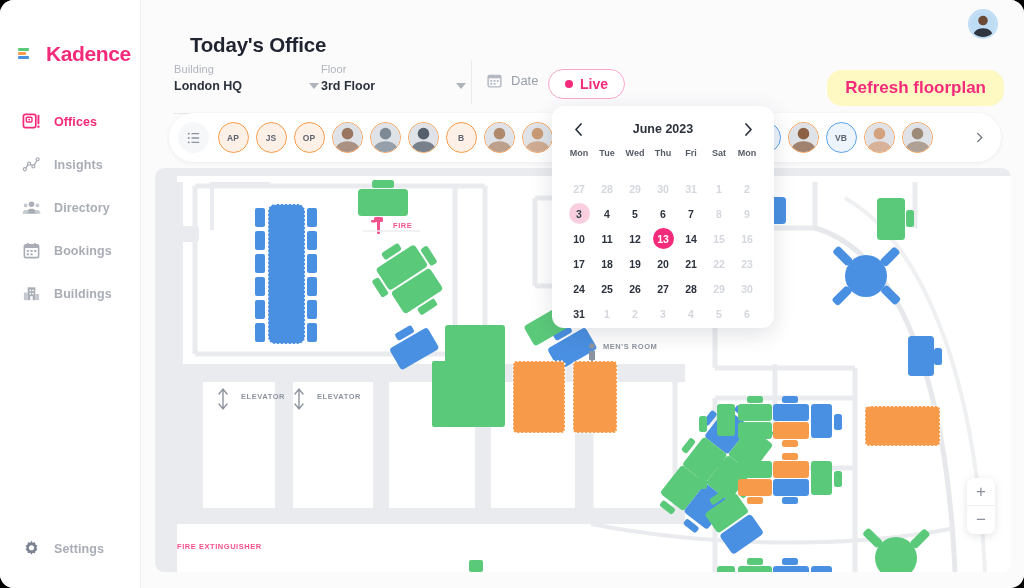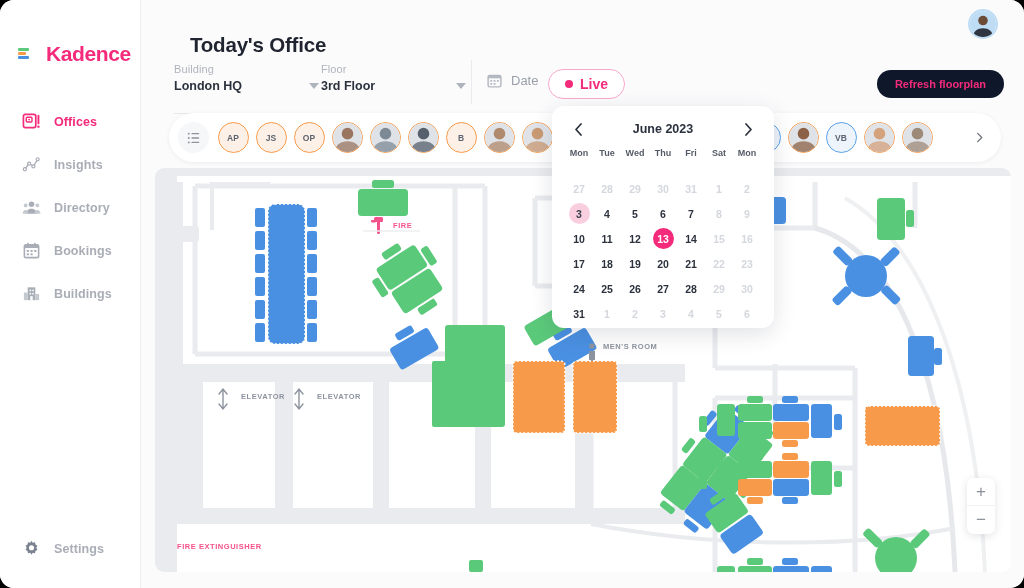--- a/index.html
+++ b/index.html
@@ -99,23 +99,23 @@
     position: absolute; left: 407px; top: 69px;
     display: flex; align-items: center; gap: 7px;
     border: 1.6px solid #f9a8cd; border-radius: 16px;
     padding: 6px 16px; background: #fff; cursor: pointer;
   }
   #live-btn .dot { width: 8px; height: 8px; border-radius: 50%; background: #f42a7b; }
   #live-btn .t { font-size: 14px; font-weight: 700; color: #f42a7b; }
 
   #refresh-btn {
     position: absolute; right: 20px; top: 70px;
-    background: #0f172a; border: none; border-radius: 15px;
+    background: #fef9c3; border: none; border-radius: 15px;
     padding: 8px 18px; cursor: pointer;
-    font-size: 11px; font-weight: 700; color: #f42a7b;
+    font-size: 17px; font-weight: 700; color: #f42a7b;
     font-family: "Liberation Sans", sans-serif;
   }
 
   #topbar-avatar {
     position: absolute; right: 26px; top: 9px;
     width: 30px; height: 30px; border-radius: 50%;
     border: 2px solid #bfdcf5; overflow: hidden;
   }
 
   

